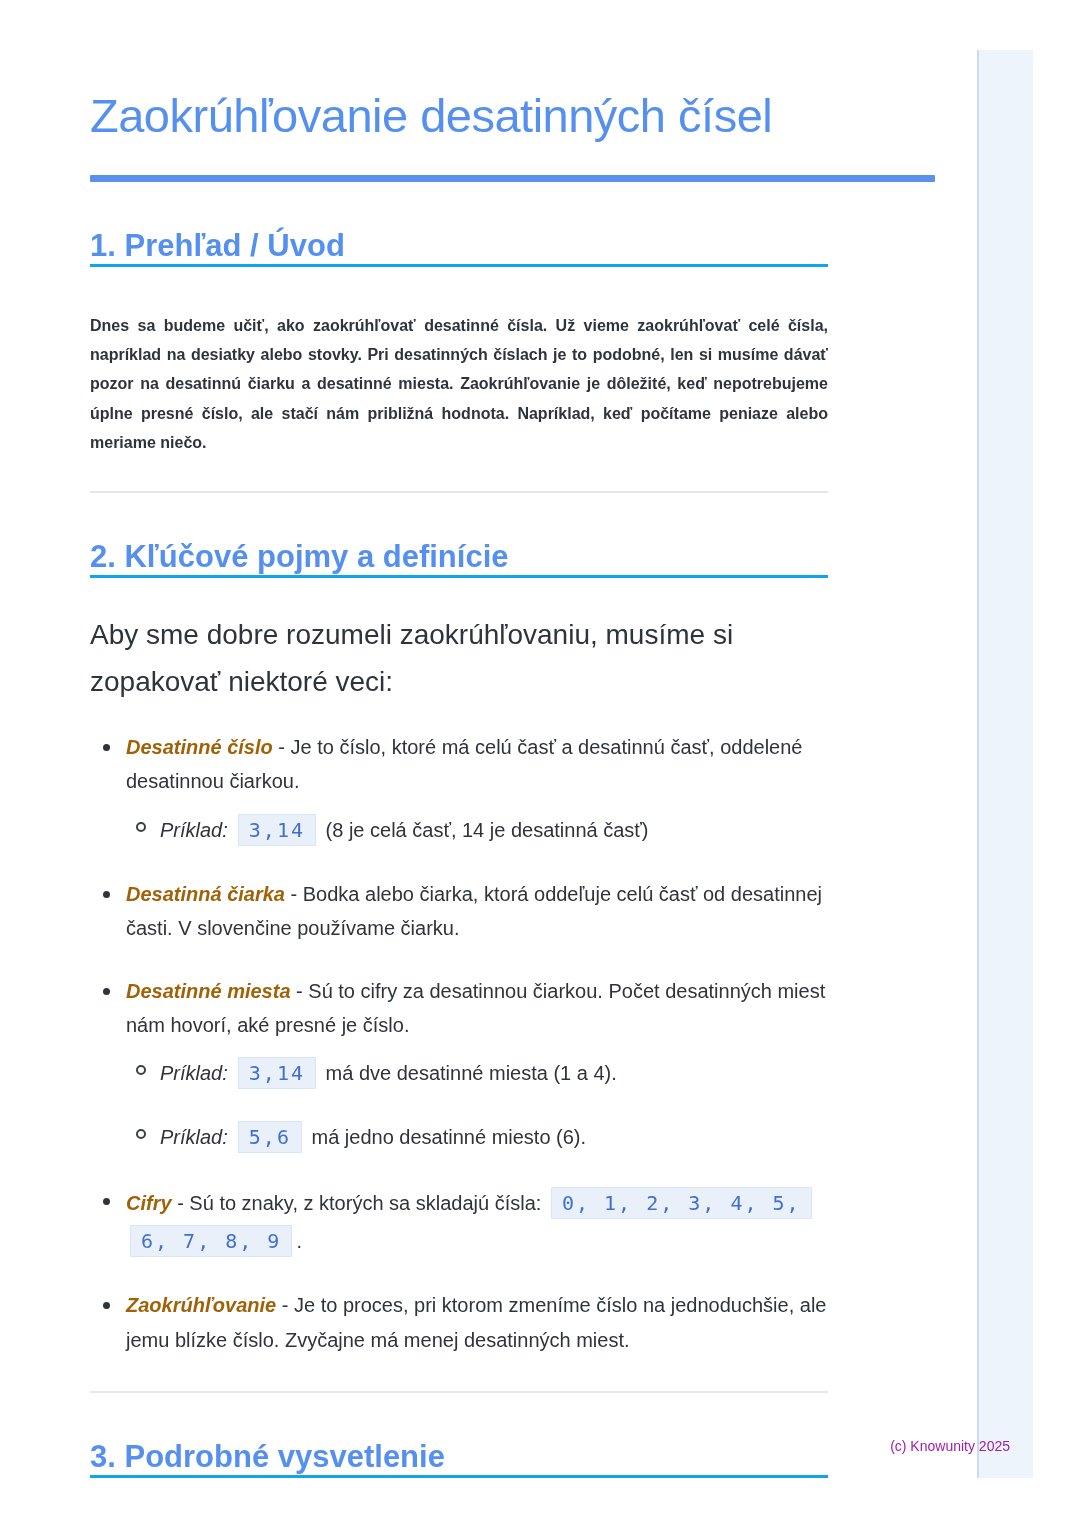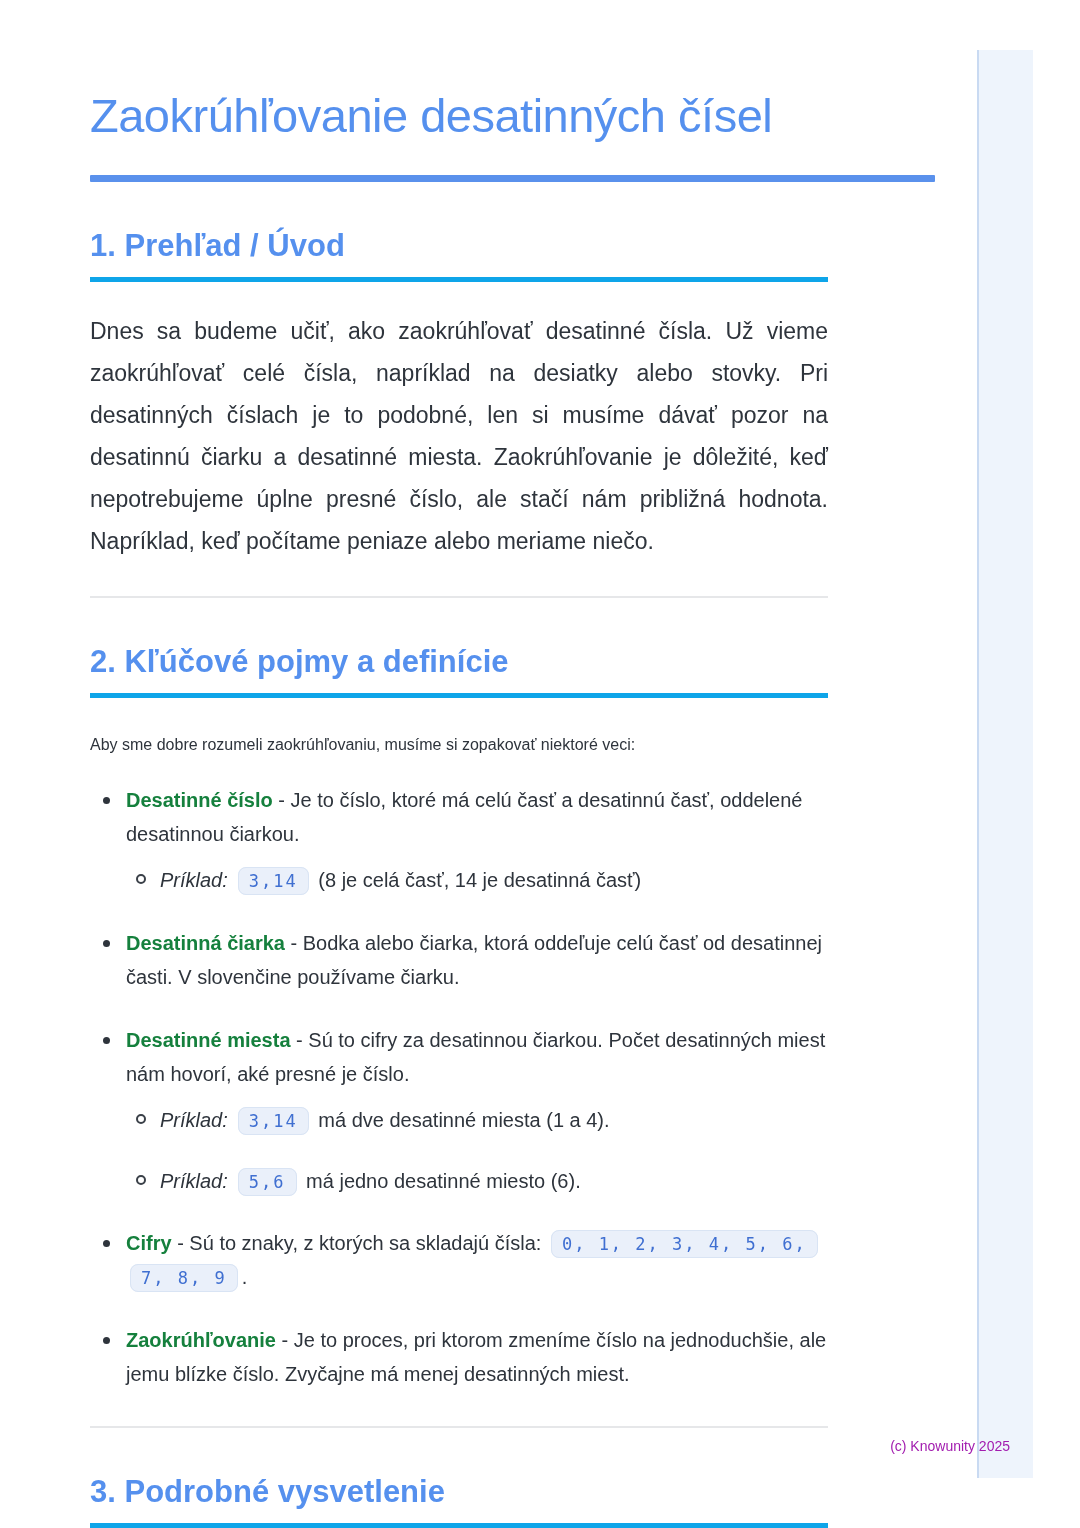--- a/index.html
+++ b/index.html
@@ -41,34 +41,34 @@
     width: 845px; height: 7px;
     background: #5a91ec;
     border-radius: 1px;
   }
 
   h2.section-heading {
     margin: 46px 0 0 0;
     font-size: 31px;
     font-weight: 700;
     color: #5590ee;
-    padding-bottom: 13px;
-    border-bottom: 5px solid #0ea5e9;
+    border-bottom: 3px solid #0ea5e9;
   }
 
   p.lead {
-    margin: 29px 0 0 0;
-    font-size: 23px;
+    margin: 44px 0 0 0;
+    font-size: 16px;
     line-height: 1.82;
     text-align: justify;
+    font-weight: bold;
   }
 
   p.intro {
     margin: 33px 0 0 0;
-    font-size: 16px;
+    font-size: 28px;
     line-height: 1.7;
   }
 
   .divider {
     height: 2px;
     background: #e6e7e9;
     margin-top: 34px;
   }
 
   ul.terms {
@@ -81,21 +81,21 @@
   li.term { position: relative; margin-bottom: 28px; }
   li.term:last-child { margin-bottom: 0; }
   li.term::before {
     content: "";
     position: absolute;
     left: -23px; top: 14px;
     width: 7px; height: 7px;
     border-radius: 50%;
     background: #2e343c;
   }
-  li.term > strong { color: #15803d; }
+  li.term > strong { color: #a16207; font-style: italic; }
 
   ul.examples {
     list-style: none;
     margin: 12px 0 4px 0;
     padding: 0 0 0 34px;
   }
   li.example { position: relative; margin-bottom: 26px; }
   li.example:last-child { margin-bottom: 0; }
   li.example::before {
     content: "";
@@ -104,26 +104,26 @@
     width: 10px; height: 10px;
     box-sizing: border-box;
     border: 2px solid #3a4048;
     border-radius: 50%;
     background: transparent;
   }
   .example-label { font-style: italic; margin-right: 6px; }
 
   code.chip {
     font-family: "DejaVu Sans Mono", monospace;
-    font-size: 17px;
+    font-size: 20px;
     letter-spacing: 2px;
     color: #3f6fd1;
     background: #eaf0fa;
     border: 1px solid #d9e4f4;
-    border-radius: 8px;
+    border-radius: 1px;
     padding: 3px 10px;
     margin: 0 4px;
     box-decoration-break: clone;
     -webkit-box-decoration-break: clone;
     line-height: 1.9;
   }
 
   .footer {
     position: absolute;
     top: 1438px; right: 70px;

